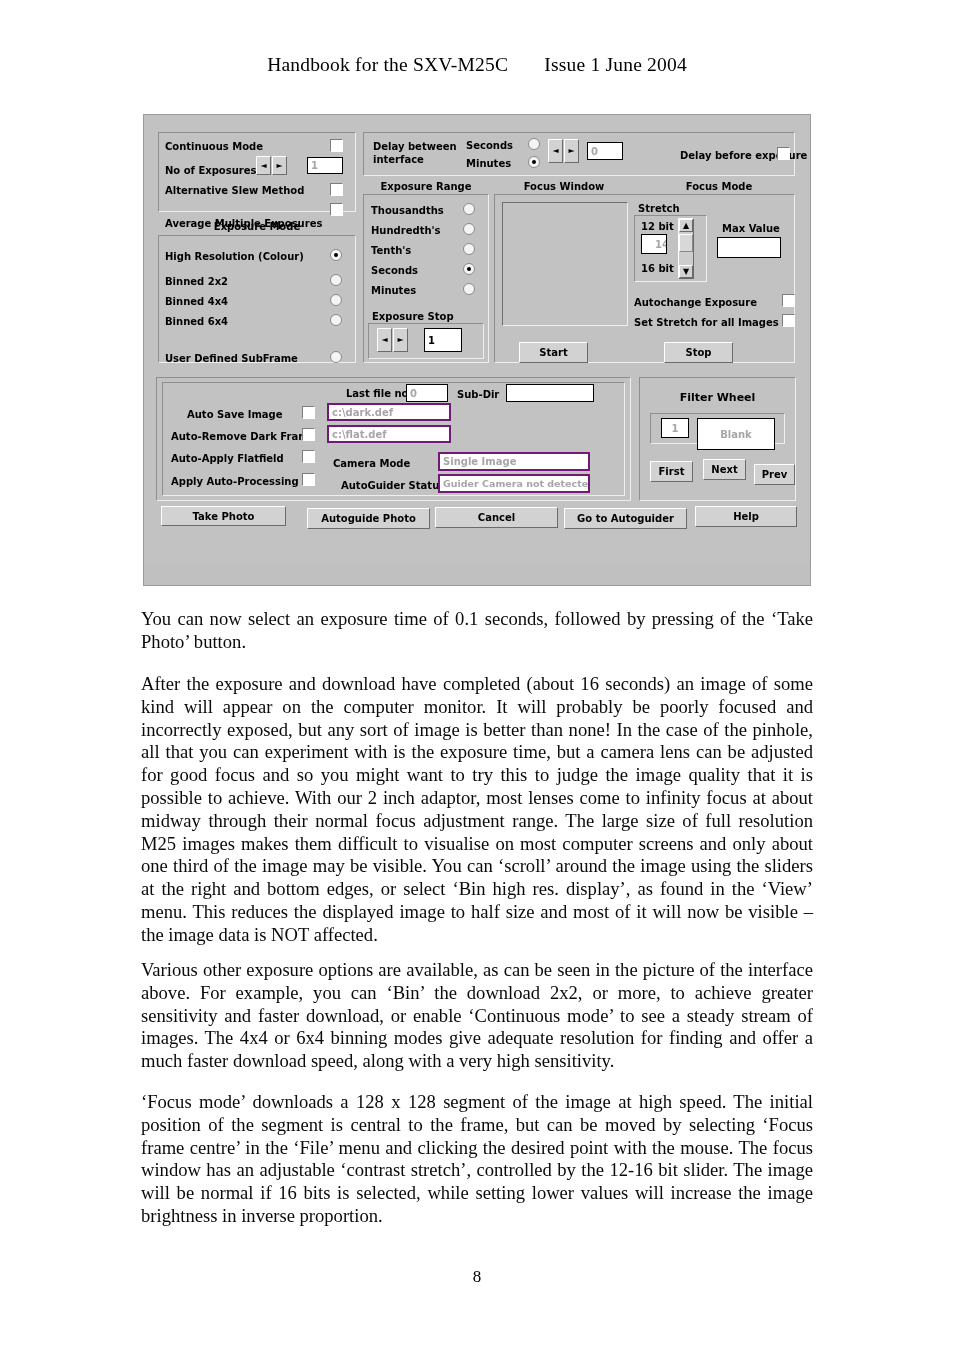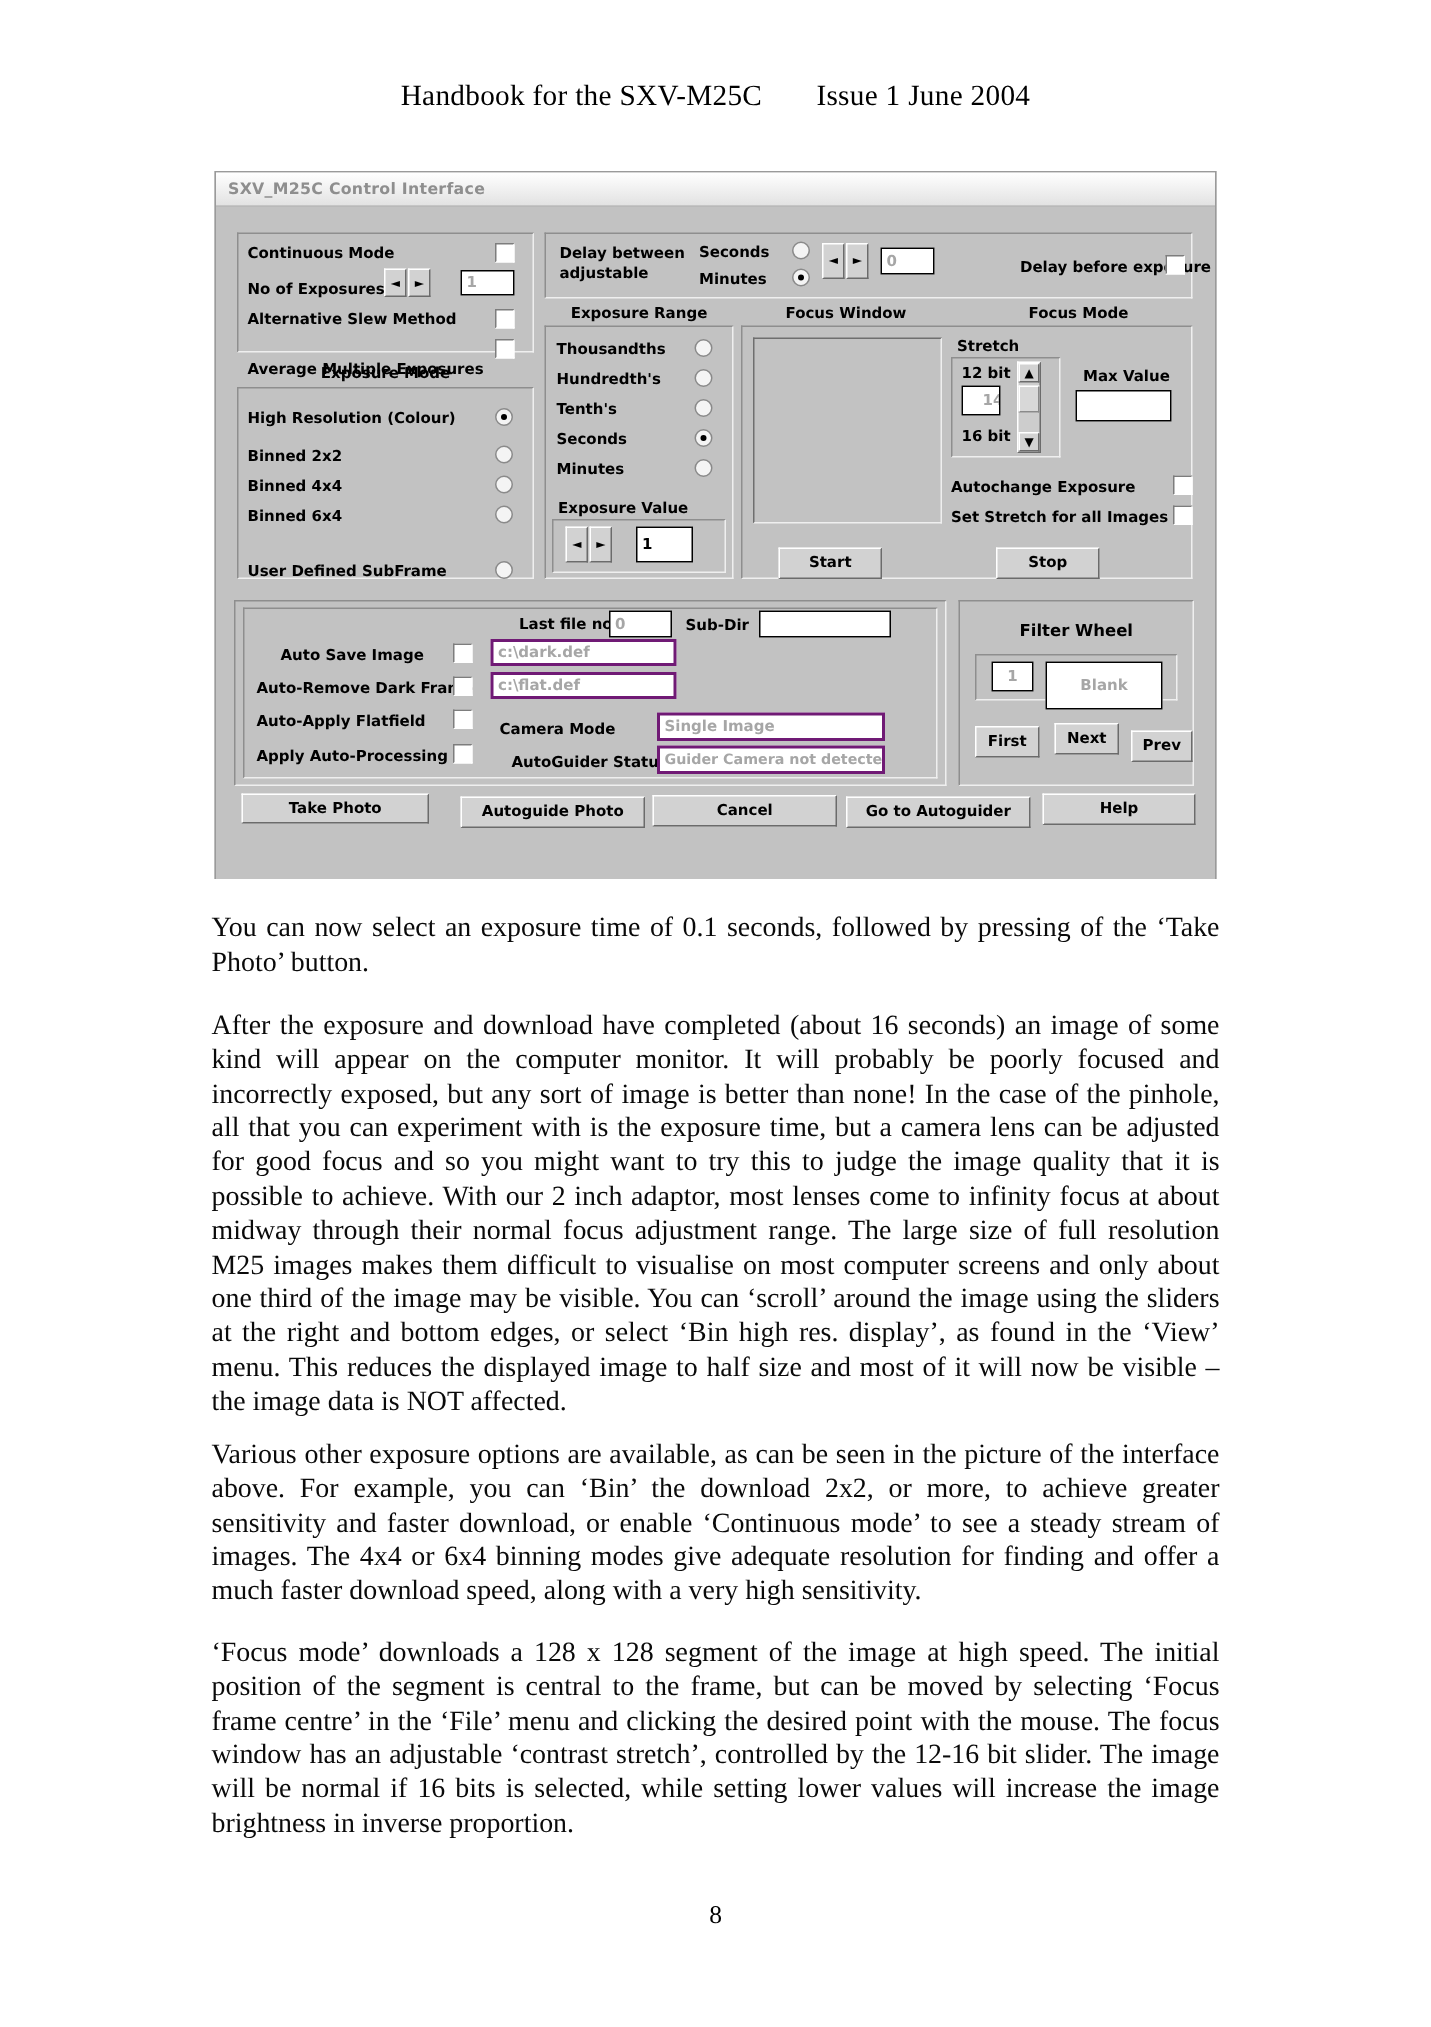--- a/index.html
+++ b/index.html
@@ -251,23 +251,20 @@
 <body>
 
 <div class="page-header">
   <span>Handbook for the SXV-M25C</span>
   <span class="gap"></span>
   <span>Issue 1 June 2004</span>
 </div>
 
 <div class="app-shot">
 
-  <div class="titlebar">
-    <span class="titlebar-text">SXV_M25C Control Interface</span>
-  </div>
 
   <div class="client">
 
     <div class="grp" style="left:14px; top:17px; width:198px; height:80px;"></div>
 
     <div class="lbl" style="left:21px; top:26px;">Continuous Mode</div>
     <div class="cb" style="left:186px; top:24px;"></div>
 
     <div class="lbl" style="left:21px; top:50px;">No of Exposures</div>
     <div class="spin-h" style="left:112px; top:41px;">
@@ -298,21 +295,21 @@
     <div class="lbl" style="left:21px; top:201px;">Binned 6x4</div>
     <div class="rb" style="left:186px; top:199px;"></div>
 
     <div class="lbl" style="left:21px; top:238px;">User Defined SubFrame</div>
     <div class="rb" style="left:186px; top:236px;"></div>
 
     <div class="grp" style="left:219px; top:17px; width:432px; height:44px;"></div>
 
     <div class="lbl" style="left:229px; top:25px; line-height:13px;">
       <span>Delay between</span><br>
-      <span>adjustable</span>
+      <span>interface</span>
     </div>
 
     <div class="lbl" style="left:322px; top:25px;">Seconds</div>
     <div class="rb" style="left:384px; top:23px;"></div>
 
     <div class="lbl" style="left:322px; top:43px;">Minutes</div>
     <div class="rb on" style="left:384px; top:41px;"></div>
 
     <div class="spin-h" style="left:404px; top:24px;">
       <div class="ab" style="height:24px;">◄</div>
@@ -337,21 +334,21 @@
 
     <div class="lbl" style="left:227px; top:130px;">Tenth's</div>
     <div class="rb" style="left:319px; top:128px;"></div>
 
     <div class="lbl" style="left:227px; top:150px;">Seconds</div>
     <div class="rb on" style="left:319px; top:148px;"></div>
 
     <div class="lbl" style="left:227px; top:170px;">Minutes</div>
     <div class="rb" style="left:319px; top:168px;"></div>
 
-    <div class="lbl" style="left:228px; top:196px;">Exposure Value</div>
+    <div class="lbl" style="left:228px; top:196px;">Exposure Stop</div>
     <div class="grp" style="left:224px; top:208px; width:116px; height:36px;"></div>
     <div class="spin-h" style="left:233px; top:213px;">
       <div class="ab" style="height:24px;">◄</div>
       <div class="ab" style="height:24px;">►</div>
     </div>
     <div class="tf" style="left:280px; top:213px; width:38px; height:24px;">1</div>
 
     <div class="grp" style="left:350px; top:79px; width:301px; height:169px;"></div>
 
     <div class="focus-win" style="left:358px; top:87px; width:126px; height:124px;"></div>

